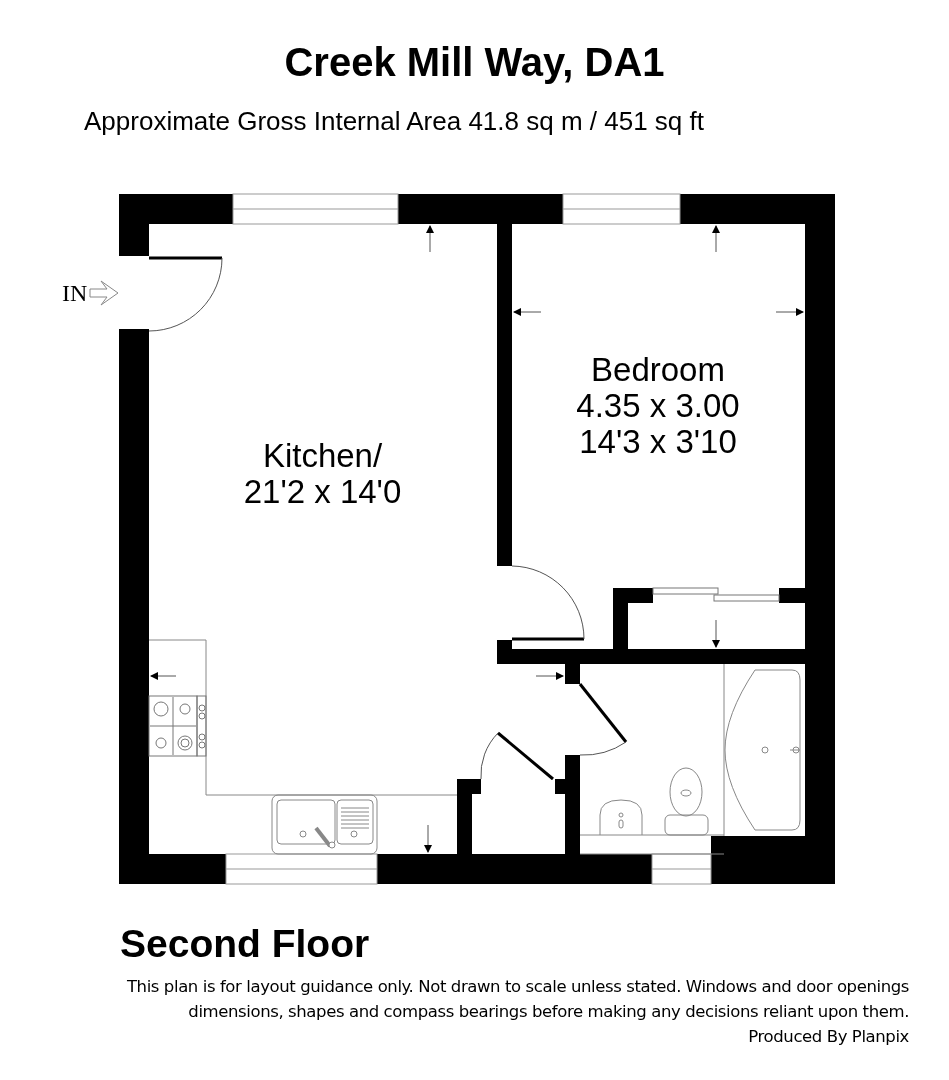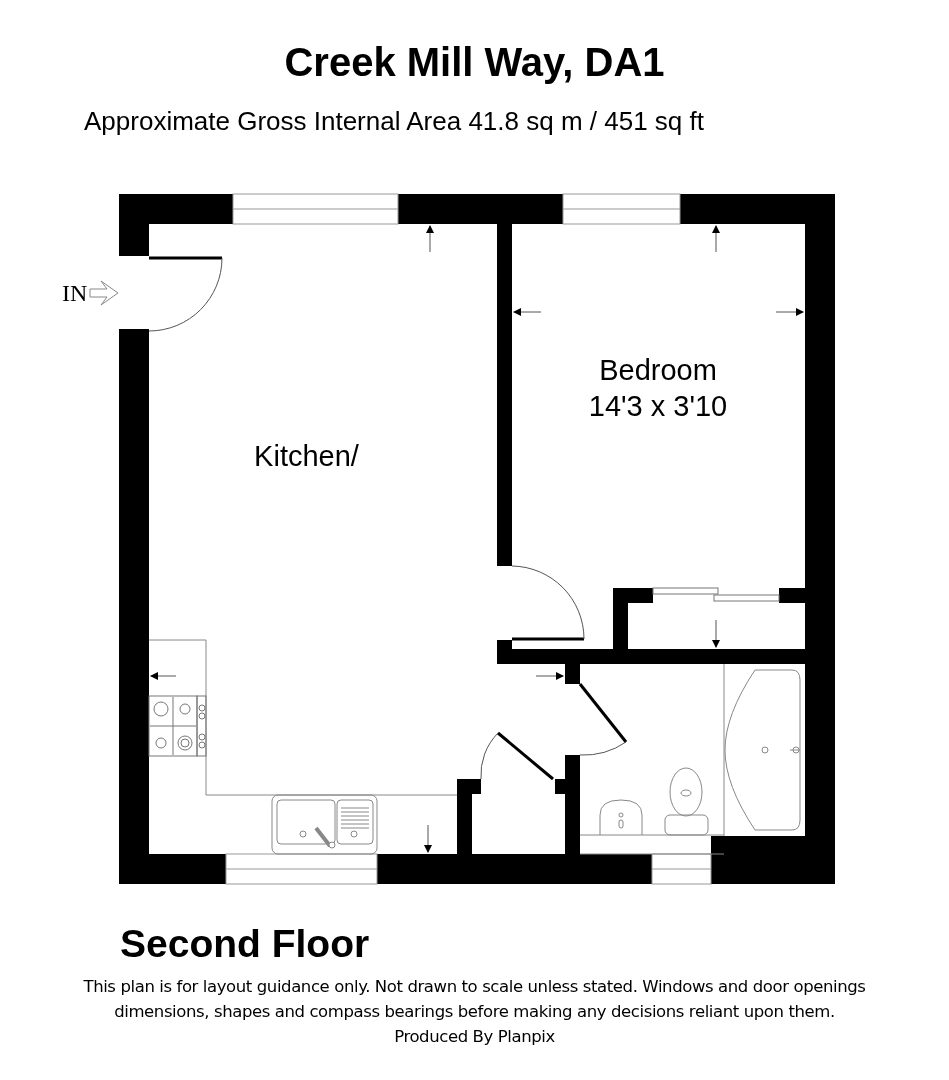--- a/index.html
+++ b/index.html
@@ -1,22 +1,22 @@
 <!DOCTYPE html>
 <html><head>
 <meta charset="utf-8">
 <style>
   html, body { margin:0; padding:0; background:#ffffff; }
   body { width:949px; height:1080px; position:relative; overflow:hidden; font-family:"Liberation Sans", sans-serif; color:#000; }
   .title { position:absolute; left:0; width:949px; top:40px; text-align:center; font-size:40px; font-weight:bold; letter-spacing:0px; }
   .subtitle { position:absolute; left:0; width:788px; top:106px; text-align:center; font-size:26px; }
   .plan { position:absolute; left:0; top:0; }
-  .room-label { position:absolute; text-align:center; font-size:29px; line-height:36px; }
+  .room-label { position:absolute; text-align:center; font-size:33px; line-height:36px; }
   .floor-label { position:absolute; left:120px; top:922px; font-size:39px; font-weight:bold; }
-  .disclaimer { position:absolute; left:40px; width:869px; top:974px; text-align:center; font-size:16.5px; line-height:25px; font-family:"DejaVu Sans", sans-serif; letter-spacing:-0.4px; }
+  .disclaimer { position:absolute; left:40px; width:869px; top:974px; text-align:right; font-size:16.5px; line-height:25px; font-family:"DejaVu Sans", sans-serif; letter-spacing:-0.4px; }
   .in-label { position:absolute; left:62px; top:280px; font-size:24px;font-family:Liberation Serif, serif; }
 </style>
 </head>
 <body>
 
 <div class="title">Creek Mill Way, DA1</div>
 <div class="subtitle">Approximate Gross Internal Area  41.8 sq m / 451 sq ft</div>
 
 <svg class="plan" width="949" height="1080" viewBox="0 0 949 1080">
   <defs>
@@ -153,26 +153,28 @@
   </g>
   <g stroke="#888" stroke-width="1" fill="none">
     <path d="M600,835 L600,815 Q600,800 621,800 Q642,800 642,815 L642,835"></path>
     <circle cx="621" cy="815" r="2"></circle>
     <rect x="619" y="820" width="4" height="8" rx="2"></rect>
   </g>
 </svg>
 
 <div class="in-label">IN</div>
 
-<div class="room-label" style="left:164px; top:438px; width:285px;">
+<div class="room-label" style="left:180px; top:438px; width:285px;">
   <div>Kitchen/</div>
+  <div>21'2 x 14'0</div>
 </div>
 
 <div class="room-label" style="left:548px; top:352px; width:220px;">
   <div>Bedroom</div>
+  <div>4.35 x 3.00</div>
   <div>14'3 x 3'10</div>
 </div>
 
 <div class="floor-label">Second Floor</div>
 
 <div class="disclaimer">
   <div>This plan is for layout guidance only. Not drawn to scale unless stated. Windows and door openings</div>
   <div>dimensions, shapes and compass bearings before making any decisions reliant upon them.</div>
   <div>Produced By Planpix</div>
 </div>

